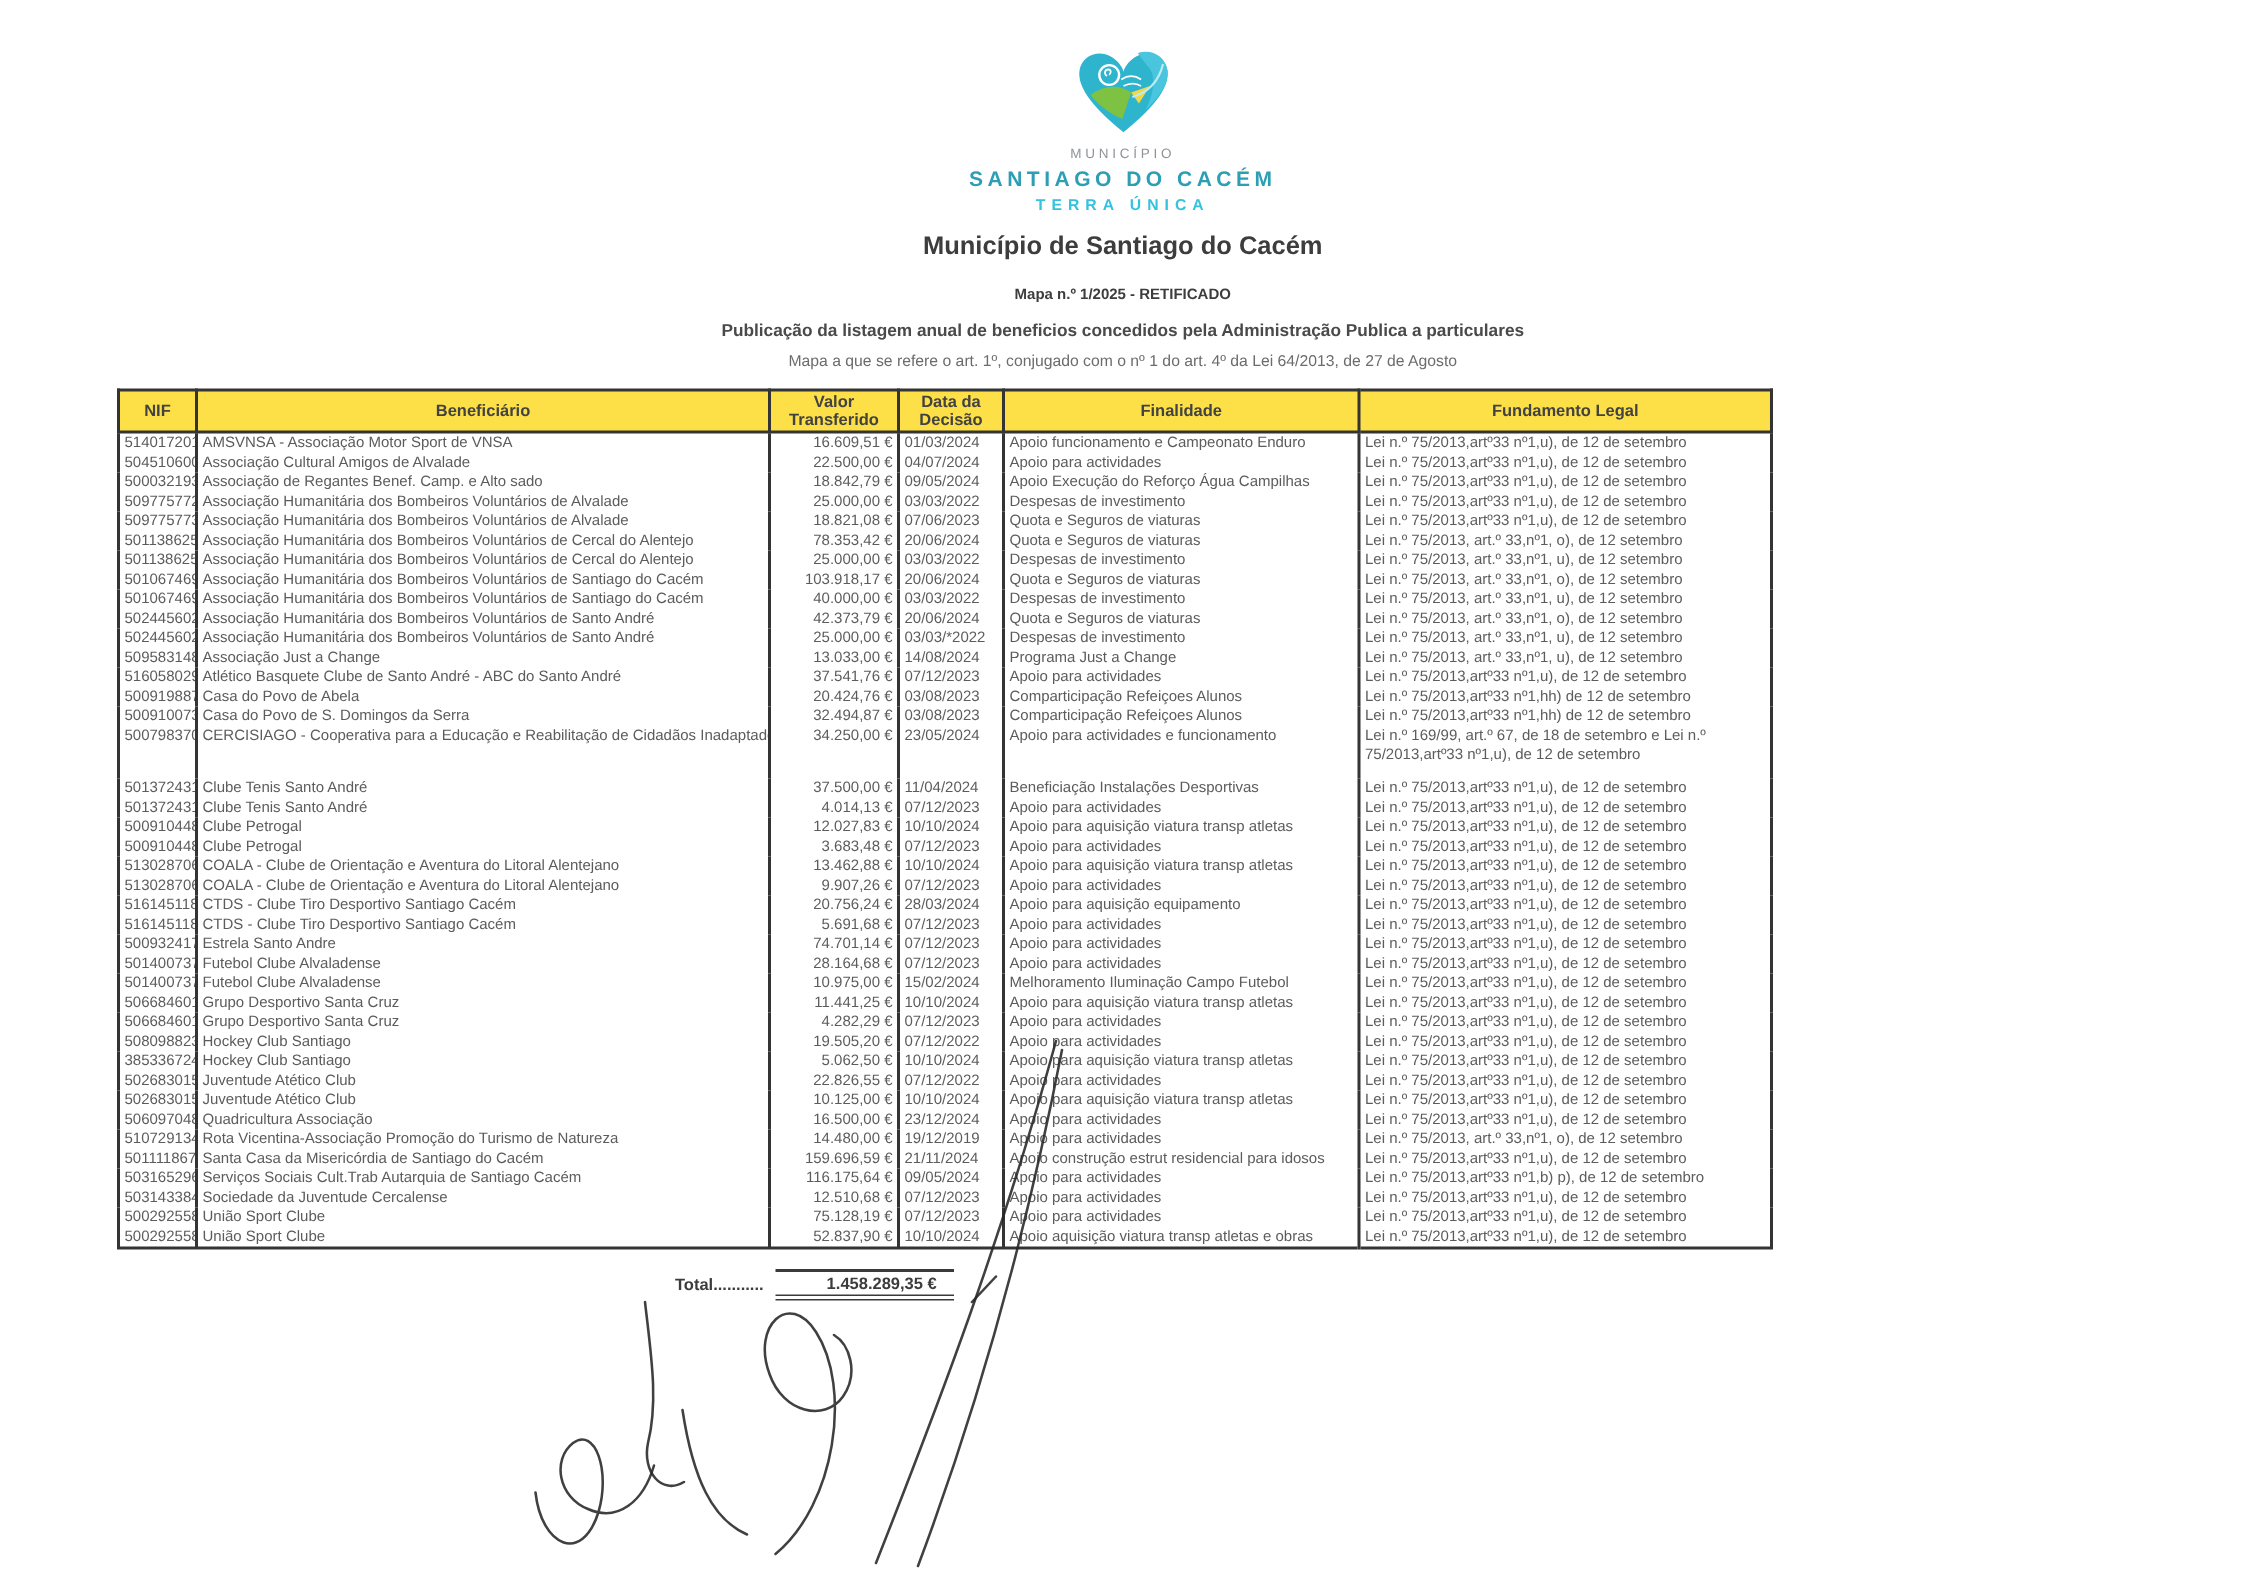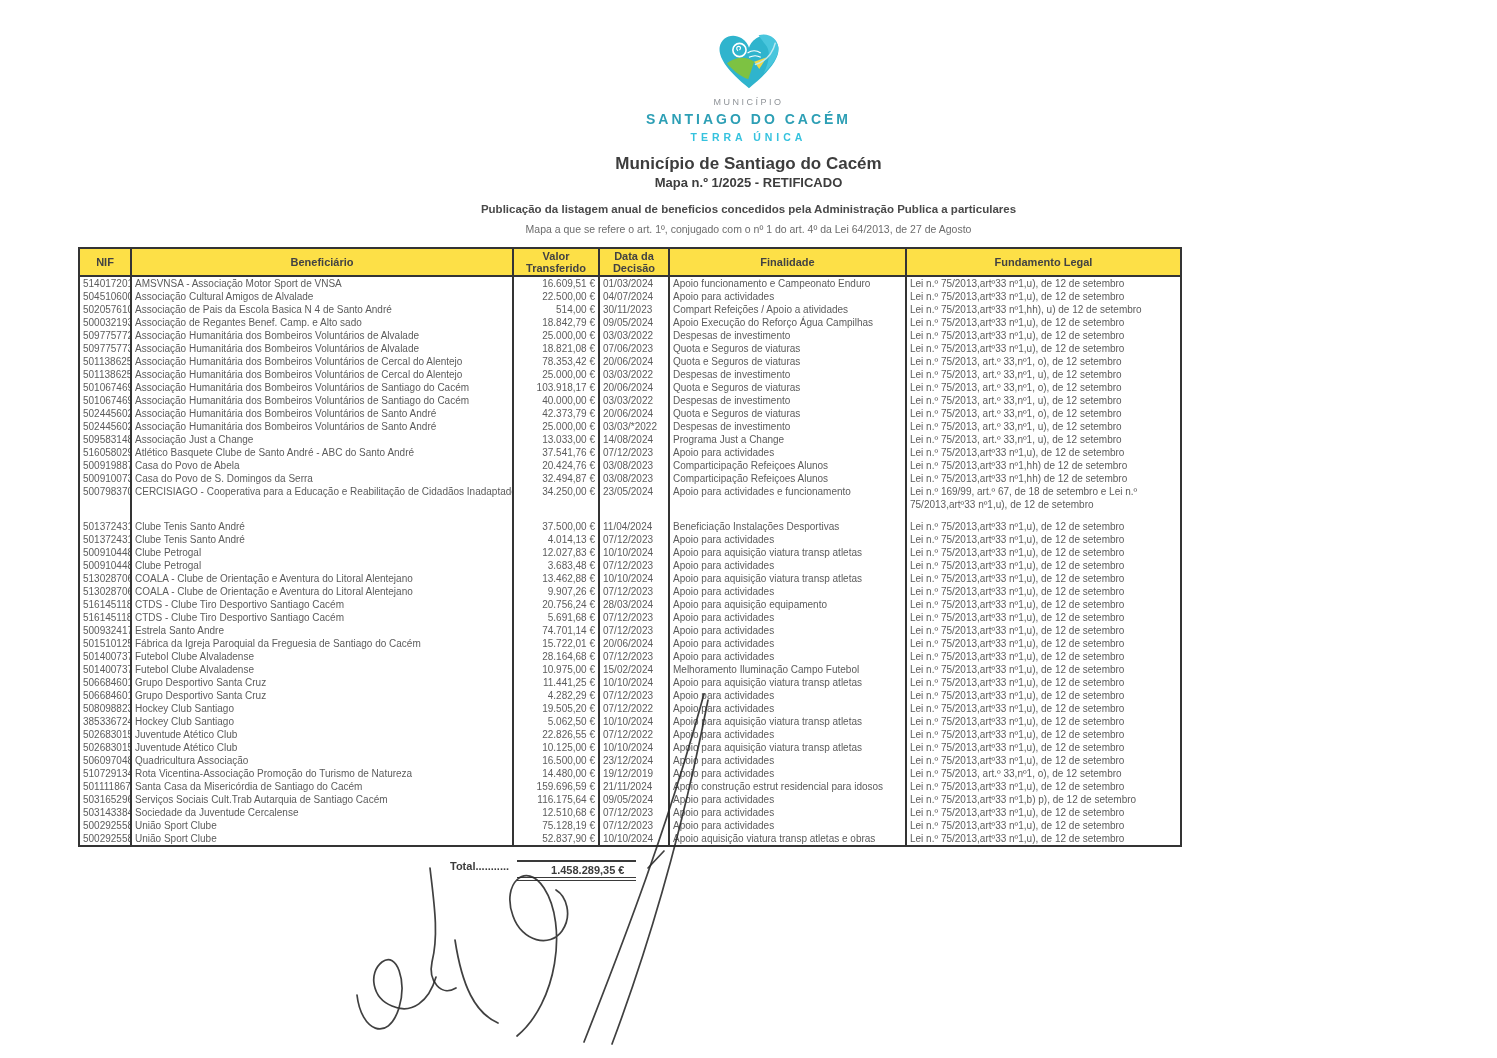--- a/index.html
+++ b/index.html
@@ -7,38 +7,38 @@
   .page{position:relative;width:1497px;height:752px;background:#fff;}
 
   
   .top{width:100%;text-align:center;padding-top:28px;}
   .logo-wrap{display:inline-block;}
   .logo-svg{width:96px;height:66px;display:block;margin:0 auto;}
   .logo-muni{font-size:9px;color:#8f9398;letter-spacing:2.5px;margin-top:3px;}
   .logo-name{font-size:14px;color:#2d9fb5;letter-spacing:3px;font-weight:bold;margin-top:4px;}
   .logo-tag{font-size:10.5px;color:#35c2de;letter-spacing:4px;font-weight:bold;margin-top:4px;}
   .muni-title{font-size:17px;font-weight:bold;color:#3d3d3d;margin-top:9px;}
-  .mapa-sub{font-size:13px;font-weight:bold;color:#3d3d3d;margin-top:1px;}
+  .mapa-sub{font-size:10px;font-weight:bold;color:#3d3d3d;margin-top:17px;}
   .pub-line{font-size:11.5px;font-weight:bold;color:#4a4a4a;margin-top:13px;}
   .ref-line{font-size:10.5px;color:#6c6c6c;margin-top:8px;}
 
   
   table.benef{border-collapse:collapse;table-layout:fixed;width:1102px;margin:12px 0 0 78px;border:2px solid #343434;}
   table.benef th{border:2px solid #343434;font-size:11px;color:#424242;font-weight:bold;height:24px;padding:1px 2px;background:#fde047;line-height:12px;}
   table.benef td{border-left:2px solid #343434;border-right:2px solid #343434;font-size:10px;line-height:13px;padding:0 3px;color:#5c5c5c;vertical-align:top;}
   td.c0{text-align:center;white-space:nowrap;overflow:hidden;}
   td.c1{white-space:nowrap;overflow:hidden;}
   td.c2{text-align:right;white-space:nowrap;padding-right:4px;}
   td.c3{white-space:nowrap;overflow:hidden;}
   td.c4{white-space:nowrap;overflow:hidden;}
   td.c5{white-space:normal;}
   tr.spacer td{height:9px;}
 
   
-  .total-line{margin:13px 0 0 450px;display:flex;align-items:flex-start;font-size:11px;font-weight:bold;color:#3c3c3c;}
+  .total-line{margin:13px 0 0 450px;display:flex;align-items:center;font-size:11px;font-weight:bold;color:#3c3c3c;}
   .total-value{margin-left:8px;border-top:2px solid #3a3a3a;border-bottom:4px double #3a3a3a;padding:2px 12px 1px 34px;}
   .footer-line{margin:27px 0 0 138px;font-size:11px;color:#4f4f4f;}
   .footer-line .pres-name{font-style:italic;}
 
   
   .sig-overlay{position:absolute;left:0;top:0;width:1497px;height:1058px;pointer-events:none;}
   .sig-overlay path{fill:none;stroke:#262626;stroke-width:1.7;stroke-linecap:round;opacity:.88;}
 </style>
 </head>
 <body>
@@ -97,28 +97,20 @@
         </tr>
         <tr>
           <td class="c0">504510600</td>
           <td class="c1">Associação Cultural Amigos de Alvalade</td>
           <td class="c2">22.500,00 €</td>
           <td class="c3">04/07/2024</td>
           <td class="c4">Apoio para actividades</td>
           <td class="c5">Lei n.º 75/2013,artº33 nº1,u), de 12 de setembro</td>
         </tr>
         <tr>
-          <td class="c0">502057610</td>
-          <td class="c1">Associação de Pais da Escola Basica  N 4 de Santo André</td>
-          <td class="c2">514,00 €</td>
-          <td class="c3">30/11/2023</td>
-          <td class="c4">Compart Refeições / Apoio a atividades</td>
-          <td class="c5">Lei n.º 75/2013,artº33 nº1,hh), u) de 12 de setembro</td>
-        </tr>
-        <tr>
           <td class="c0">500032193</td>
           <td class="c1">Associação de Regantes Benef. Camp. e Alto sado</td>
           <td class="c2">18.842,79 €</td>
           <td class="c3">09/05/2024</td>
           <td class="c4">Apoio Execução do Reforço Água Campilhas</td>
           <td class="c5">Lei n.º 75/2013,artº33 nº1,u), de 12 de setembro</td>
         </tr>
         <tr>
           <td class="c0">509775772</td>
           <td class="c1">Associação Humanitária dos Bombeiros Voluntários de Alvalade</td>
@@ -293,28 +285,20 @@
           <td class="c2">5.691,68 €</td>
           <td class="c3">07/12/2023</td>
           <td class="c4">Apoio para actividades</td>
           <td class="c5">Lei n.º 75/2013,artº33 nº1,u), de 12 de setembro</td>
         </tr>
         <tr>
           <td class="c0">500932417</td>
           <td class="c1">Estrela Santo Andre</td>
           <td class="c2">74.701,14 €</td>
           <td class="c3">07/12/2023</td>
-          <td class="c4">Apoio para actividades</td>
-          <td class="c5">Lei n.º 75/2013,artº33 nº1,u), de 12 de setembro</td>
-        </tr>
-        <tr>
-          <td class="c0">501510125</td>
-          <td class="c1">Fábrica da Igreja Paroquial da Freguesia de Santiago do Cacém</td>
-          <td class="c2">15.722,01 €</td>
-          <td class="c3">20/06/2024</td>
           <td class="c4">Apoio para actividades</td>
           <td class="c5">Lei n.º 75/2013,artº33 nº1,u), de 12 de setembro</td>
         </tr>
         <tr>
           <td class="c0">501400737</td>
           <td class="c1">Futebol Clube Alvaladense</td>
           <td class="c2">28.164,68 €</td>
           <td class="c3">07/12/2023</td>
           <td class="c4">Apoio para actividades</td>
           <td class="c5">Lei n.º 75/2013,artº33 nº1,u), de 12 de setembro</td>

